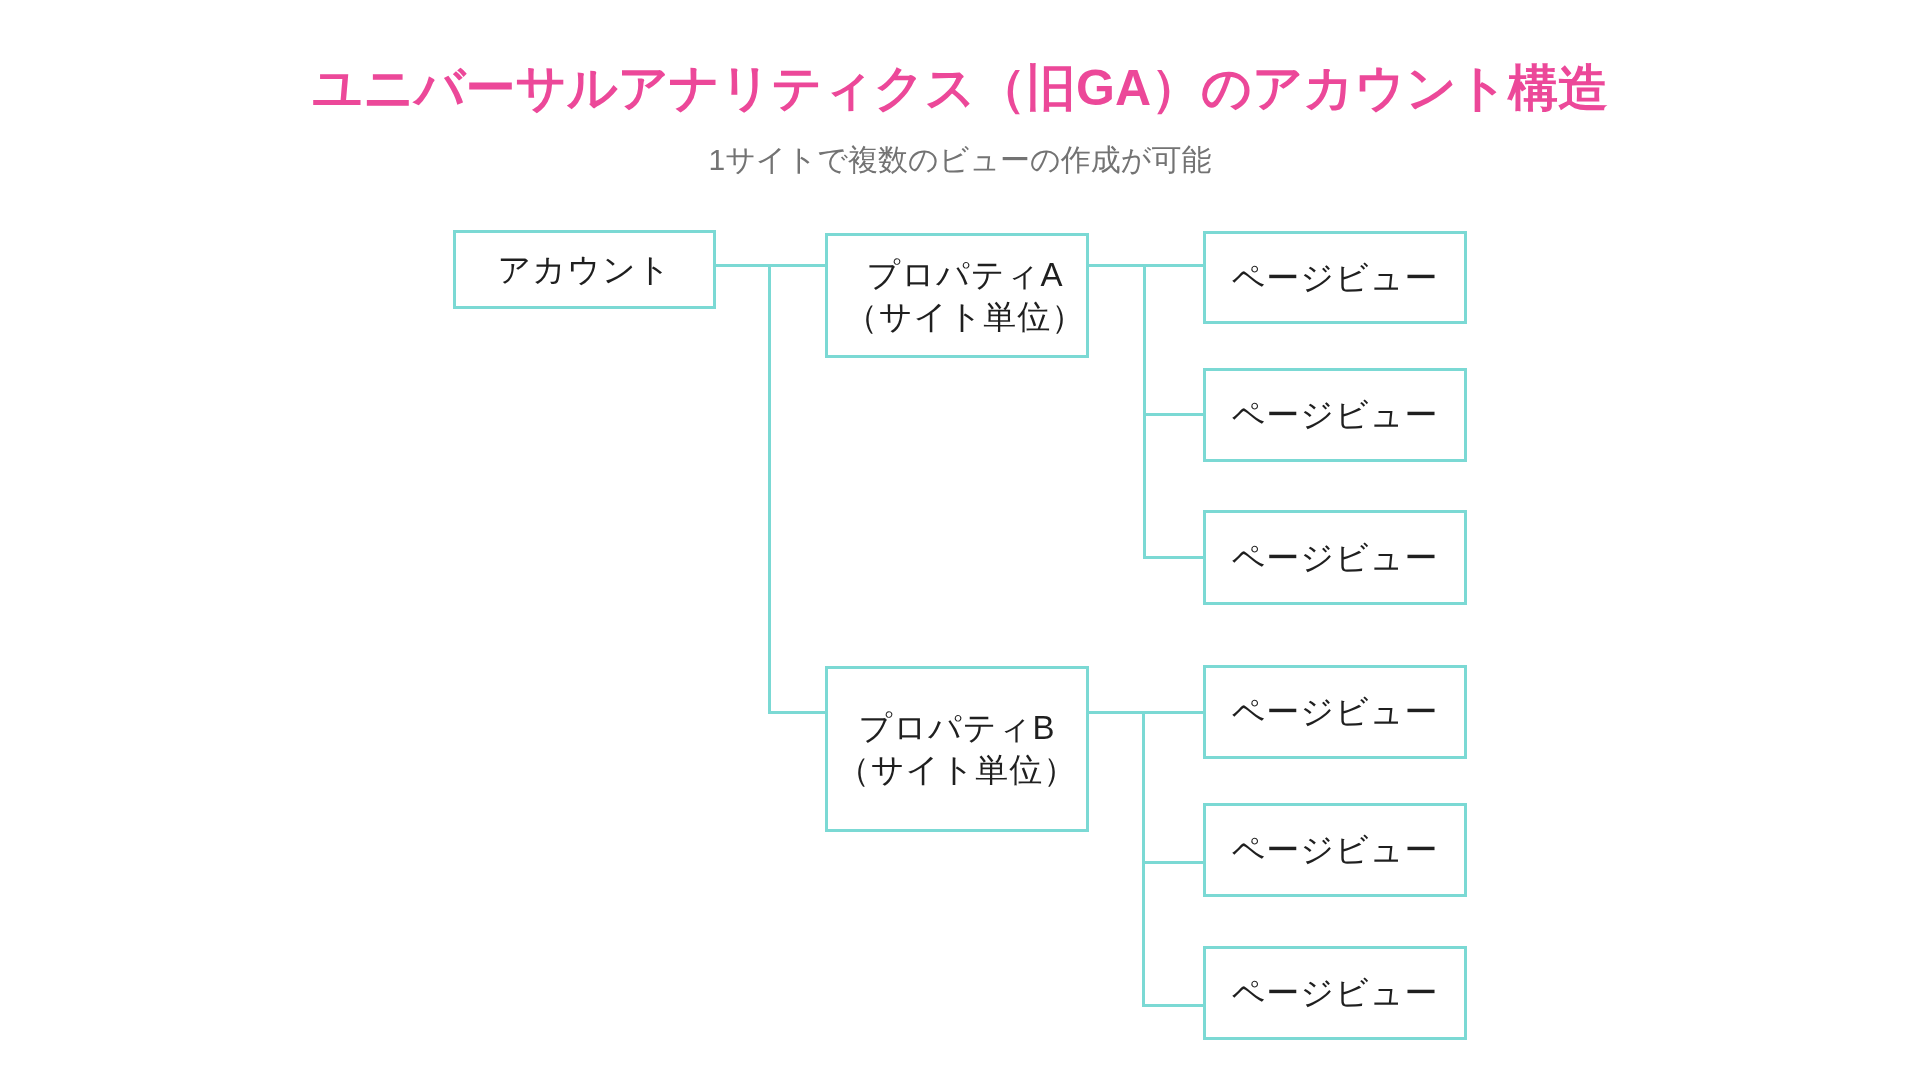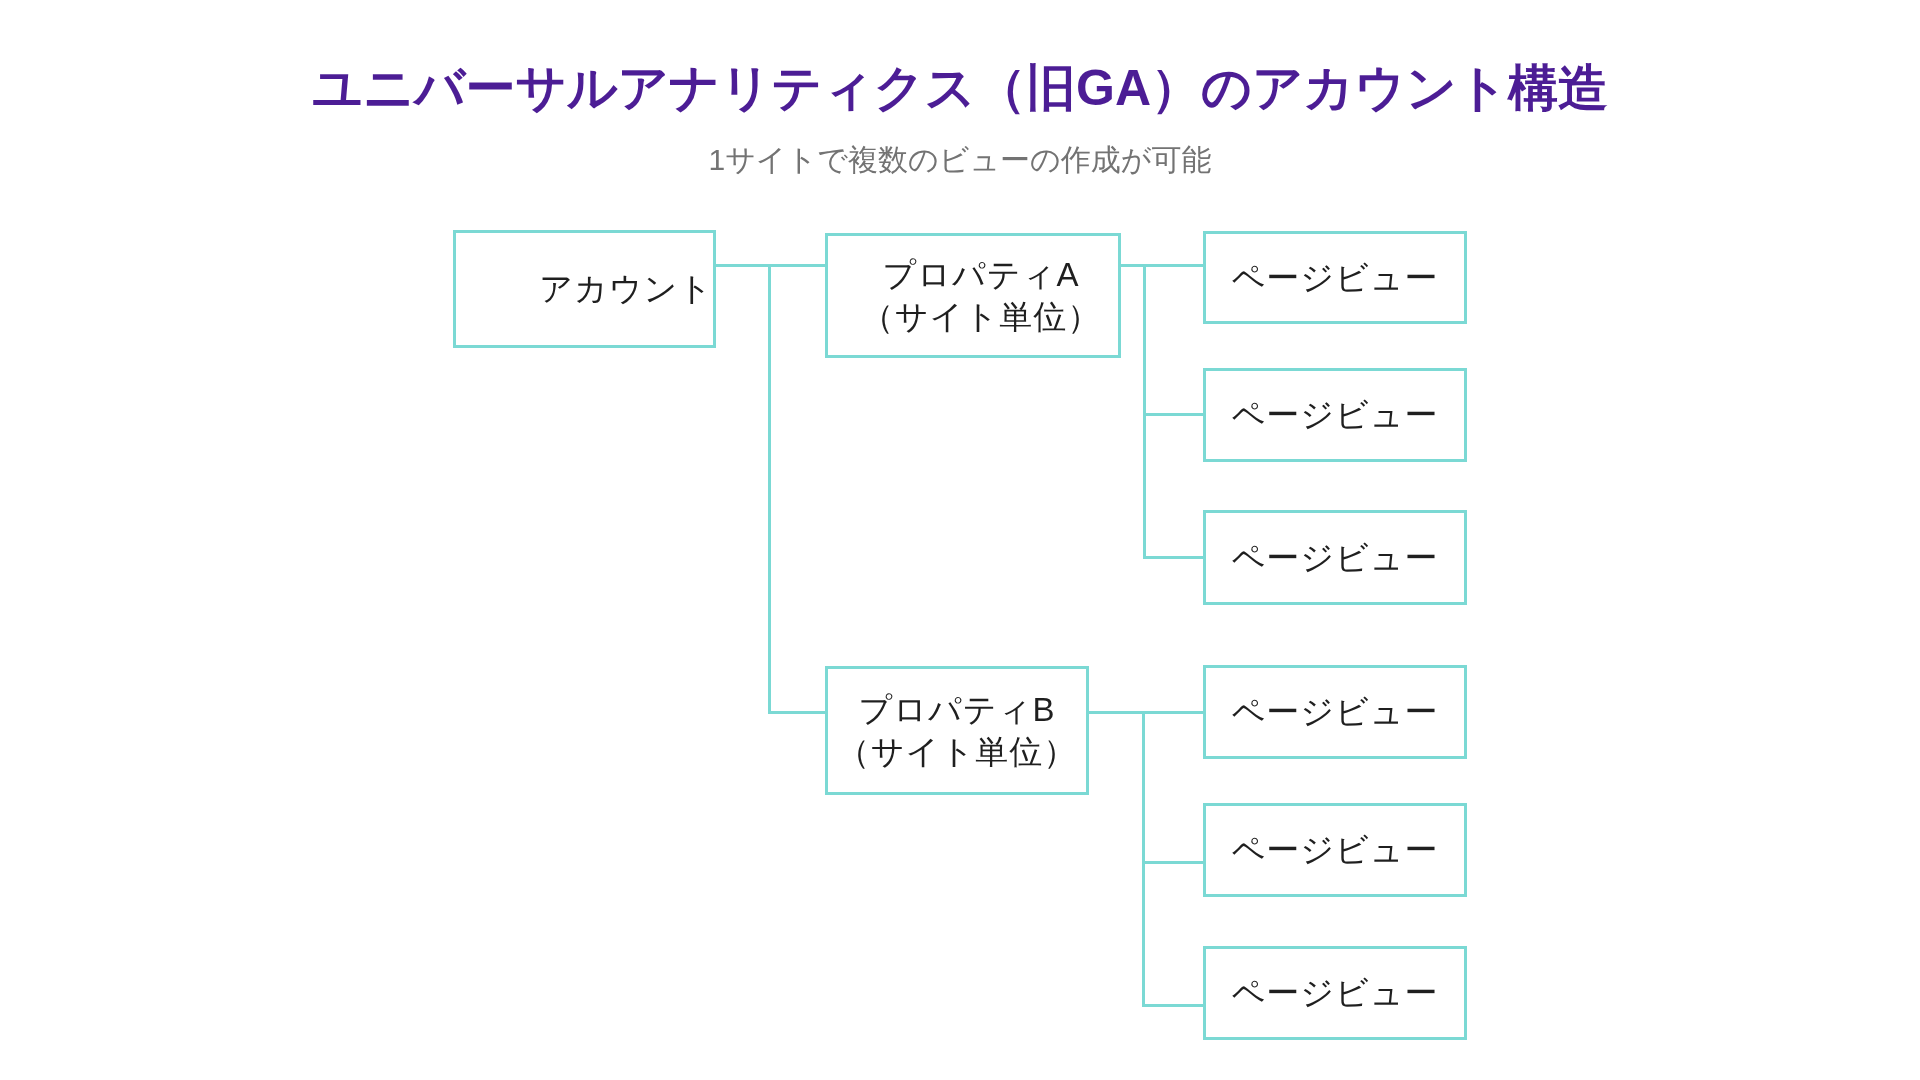--- a/index.html
+++ b/index.html
@@ -17,21 +17,21 @@
   }
   .page-title {
     position: absolute;
     left: 0;
     top: 58px;
     width: 1920px;
     text-align: center;
     font-size: 50px;
     line-height: 60px;
     font-weight: 800;
-    color: #4c1d95;
+    color: #ec4899;
     letter-spacing: 0px;
   }
   .page-subtitle {
     position: absolute;
     left: 0;
     top: 141px;
     width: 1920px;
     text-align: center;
     font-size: 30px;
     line-height: 38px;
@@ -52,26 +52,26 @@
     font-weight: 500;
     color: #1f1f1f;
     letter-spacing: 1px;
     text-align: center;
   }
   .connector {
     position: absolute;
     background: #7bd9d4;
   }
   
-  .node-account      { left: 453px;  top: 230px; width: 263px; height: 118px; align-items: flex-end;  }
-  .node-property-a   { left: 825px;  top: 233px; width: 296px; height: 125px; padding-left: 16px; }
+  .node-account      { left: 453px;  top: 230px; width: 263px; height: 79px;  }
+  .node-property-a   { left: 825px;  top: 233px; width: 264px; height: 125px; padding-left: 16px; }
   .node-pv-a1        { left: 1203px; top: 231px; width: 264px; height: 93px;  }
   .node-pv-a2        { left: 1203px; top: 368px; width: 264px; height: 94px;  }
   .node-pv-a3        { left: 1203px; top: 510px; width: 264px; height: 95px;  }
-  .node-property-b   { left: 825px;  top: 666px; width: 264px; height: 129px; }
+  .node-property-b   { left: 825px;  top: 666px; width: 264px; height: 166px; }
   .node-pv-b1        { left: 1203px; top: 665px; width: 264px; height: 94px;  }
   .node-pv-b2        { left: 1203px; top: 803px; width: 264px; height: 94px;  }
   .node-pv-b3        { left: 1203px; top: 946px; width: 264px; height: 94px;  }
   
   .c-acct-out        { left: 716px;  top: 264px;  width: 109px; height: 3px;   }
   .c-acct-trunk      { left: 768px;  top: 264px;  width: 3px;   height: 450px; }
   .c-prop-b-in       { left: 768px;  top: 711px;  width: 57px;  height: 3px;   }
   .c-prop-a-out      { left: 1089px; top: 264px;  width: 114px; height: 3px;   }
   .c-prop-a-trunk    { left: 1143px; top: 264px;  width: 3px;   height: 295px; }
   .c-pv-a2-in        { left: 1143px; top: 413px;  width: 60px;  height: 3px;   }

